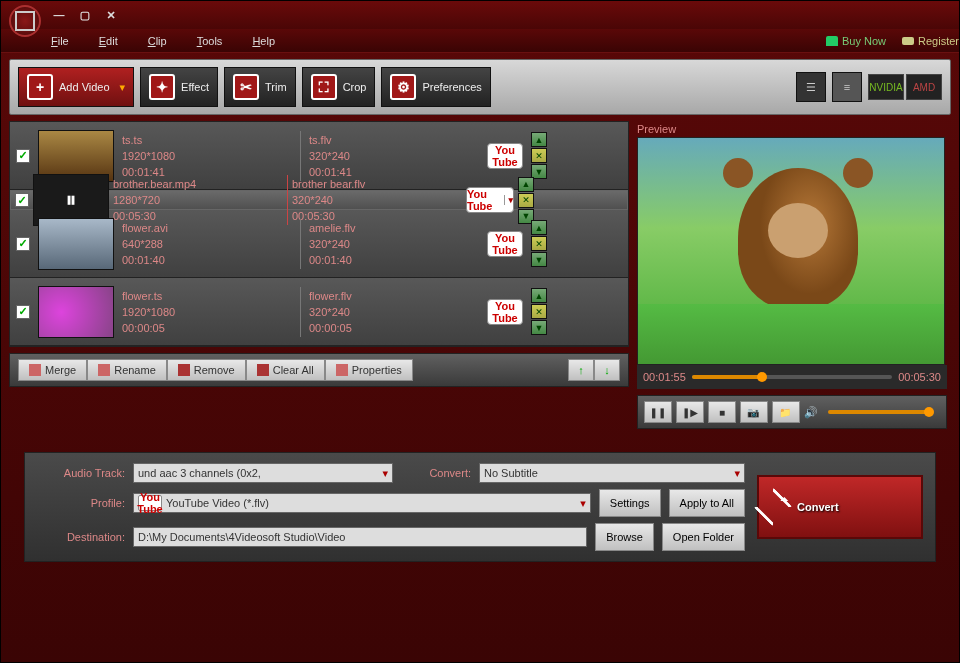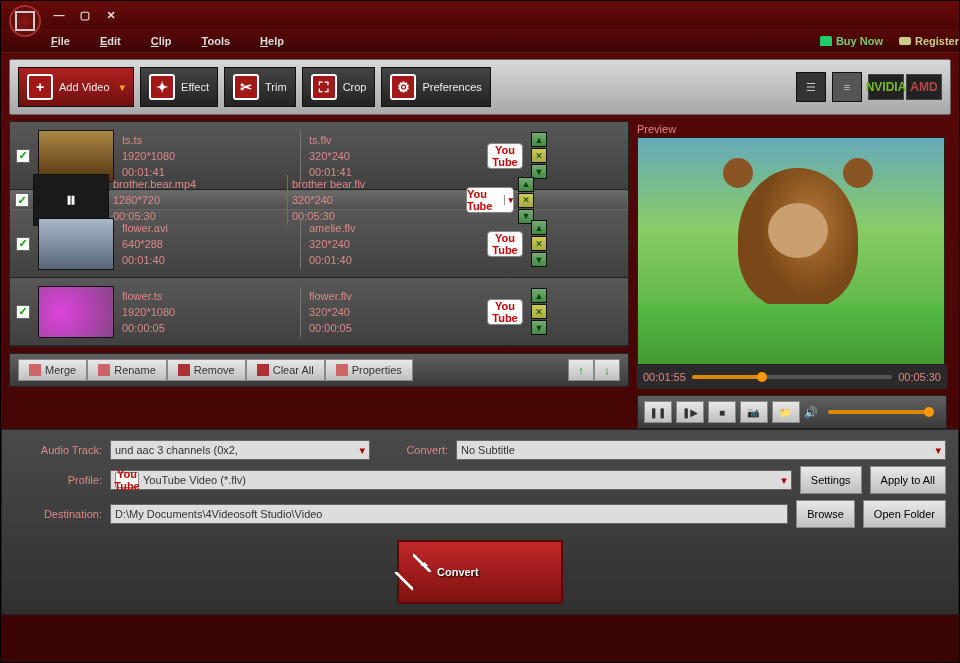--- a/index.html
+++ b/index.html
@@ -7,38 +7,38 @@
 
 .window { width: 960px; height: 663px; background: linear-gradient(#5a0808, #3a0404); border: 1px solid #000; }
 
 .titlebar { height: 28px; background: linear-gradient(#6a0a0a, #4a0606); display: flex; align-items: center; padding: 0 8px; color: #ddd; }
 .logo { width: 32px; height: 32px; background: radial-gradient(circle, #8a1818, #4a0808); border-radius: 50%; border: 2px solid #aa3030; margin-right: 10px; display:flex;align-items:center;justify-content:center; position: relative; top: 6px; }
 .logo::before { content:""; width:16px; height:16px; border:2px solid #ccc; }
 .title-text { flex: 1; font-weight: bold; color: #e8e8e8; letter-spacing: 0.5px; }
 .winbtns { display: flex; gap: 10px; }
 .winbtn { width: 16px; height: 16px; color: #ddd; cursor: pointer; display:flex;align-items:center;justify-content:center;font-weight:bold; }
 
-.menubar { height: 24px; background: linear-gradient(#5a0808, #3a0404); display: flex; align-items: center; padding-left: 50px; gap: 30px; color: #ddd; border-bottom: 1px solid #6a1010; font-weight: bold; }
+.menubar { height: 24px; background: linear-gradient(#5a0808, #3a0404); display: flex; align-items: center; padding-left: 50px; gap: 30px; color: #ddd; border-bottom: 1px solid #6a1010; }
 .menubar span[data-interactable="true"] { cursor: pointer; }
 .menubar .u { text-decoration: underline; }
 .menubar .right { margin-left: auto; display: flex; gap: 16px; margin-right: 0; }
 .mlnk { display: flex; align-items: center; gap: 4px; color: #cc8; }
 .mlnk.buy { color: #7c7; }
 .cart-icon { width:12px;height:10px;background:#2c6;border-radius:2px 2px 0 0; }
 .key-icon { width:12px;height:8px;background:#cc8;border-radius:2px; }
 
 .toolbar { height: 56px; background: linear-gradient(#d8d8d8, #a8a8a8); margin: 6px 8px; border-radius: 2px; display: flex; align-items: center; padding: 0 8px; gap: 6px; border:1px solid #666; }
 .tbtn { height: 40px; background: linear-gradient(#444, #222); border: 1px solid #111; display: flex; align-items: center; gap: 6px; padding: 0 8px; color: #eee; cursor: pointer; }
 .tbtn .icon { width: 26px; height: 26px; background: #a01818; border: 2px solid #fff; border-radius: 3px; display:flex;align-items:center;justify-content:center;color:#fff;font-weight:bold;font-size:14px; }
 .addvideo { background: linear-gradient(#b02020, #701010); }
 .addvideo .arrow { color:#fa0;margin-left:4px; }
 .toolbar-right { margin-left: auto; display: flex; gap: 6px; align-items: center; }
 .viewbtn { width: 30px; height: 30px; background: #333; border:1px solid #111; display:flex;align-items:center;justify-content:center;color:#ccc; cursor:pointer; }
 .gpu-badges { display:flex;gap:2px; }
-.gpu { width:36px;height:26px;background:#222;border:1px solid #444;display:flex;align-items:center;justify-content:center;font-size:12px;font-weight:bold; }
+.gpu { width:36px;height:26px;background:#222;border:1px solid #444;display:flex;align-items:center;justify-content:center;font-size:10px; }
 .gpu.nv { color:#7b2; }
 .gpu.amd { color:#b44; }
 
 .content { display: flex; gap: 8px; margin: 0 8px; }
 .list-panel { width: 620px; }
 .preview-panel { width: 310px; }
 
 .filelist { background: #3a3a3a; border: 1px solid #222; }
 .row { display: flex; align-items: center; height: 68px; border-bottom: 1px solid #222; background: linear-gradient(#585858, #404040); padding: 0 6px; gap: 8px; }
 .row.sel { background: linear-gradient(#6a6a6a, #505050); }
@@ -80,21 +80,21 @@
 .seek { flex:1; height:4px; background:#555; position:relative; border-radius:2px; }
 .seek .fill { position:absolute;left:0;top:0;bottom:0;width:35%;background:#d80;border-radius:2px; }
 .seek .knob { position:absolute;left:35%;top:-3px;width:10px;height:10px;background:#f90;border-radius:50%;margin-left:-5px; }
 
 .playerctrls { height:34px;background:linear-gradient(#606060,#3a3a3a);margin-top:6px;border:1px solid #222;display:flex;align-items:center;padding:0 6px;gap:4px; }
 .pbtn { width:28px;height:22px;background:linear-gradient(#e8e8e8,#c0c0c0);border:1px solid #888;display:flex;align-items:center;justify-content:center;cursor:pointer;color:#333;font-size:10px; }
 .vol { flex:1;height:4px;background:#555;position:relative;margin:0 6px;border-radius:2px; }
 .vol .vf { position:absolute;left:0;top:0;bottom:0;width:95%;background:#d80;border-radius:2px; }
 .vol .vk { position:absolute;left:95%;top:-3px;width:10px;height:10px;background:#f90;border-radius:50%;margin-left:-5px; }
 
-.bottom { margin: 0; background: linear-gradient(#4a4a4a, #303030); border:1px solid #222; padding: 10px 12px; display:flex;gap:12px;flex-direction:column; }
+.bottom { margin: 23px; background: linear-gradient(#4a4a4a, #303030); border:1px solid #222; padding: 10px 12px; display:flex;gap:12px; }
 .form { flex:1; display:grid; grid-template-columns: 88px 260px 70px 1fr; gap: 6px 8px; align-items:center; }
 .lbl { color:#d88; text-align:right; }
 .sel,.txt { height:20px; background:#ddd; border:1px solid #666; padding:0 4px; display:flex;align-items:center;gap:4px;color:#333;font-size:11px; }
 .sel .dd { margin-left:auto;color:#a00; }
 .smbtn { height:28px;padding:0 10px;background:linear-gradient(#e8e8e8,#c0c0c0);border:1px solid #888;display:flex;align-items:center;justify-content:center;cursor:pointer; }
 
 .convert-btn { width: 166px; height: 64px; background: linear-gradient(#c02828, #801010); border:2px solid #5a0808; display:flex;align-items:center;justify-content:flex-start;gap:10px;color:#fff;font-size:20px;font-weight:bold;cursor:pointer;text-shadow:1px 1px 2px #000; align-self:center; }
 .convert-btn .refresh { width:28px;height:28px;border:3px solid #fff;border-radius:4px;border-left-color:transparent;border-right-color:transparent;transform:rotate(45deg);position:relative; }
 .convert-btn .refresh::before { content:"";position:absolute;width:0;height:0;border:4px solid transparent;border-bottom-color:#fff;top:-8px;left:8px;transform:rotate(-45deg); }
 </style>

